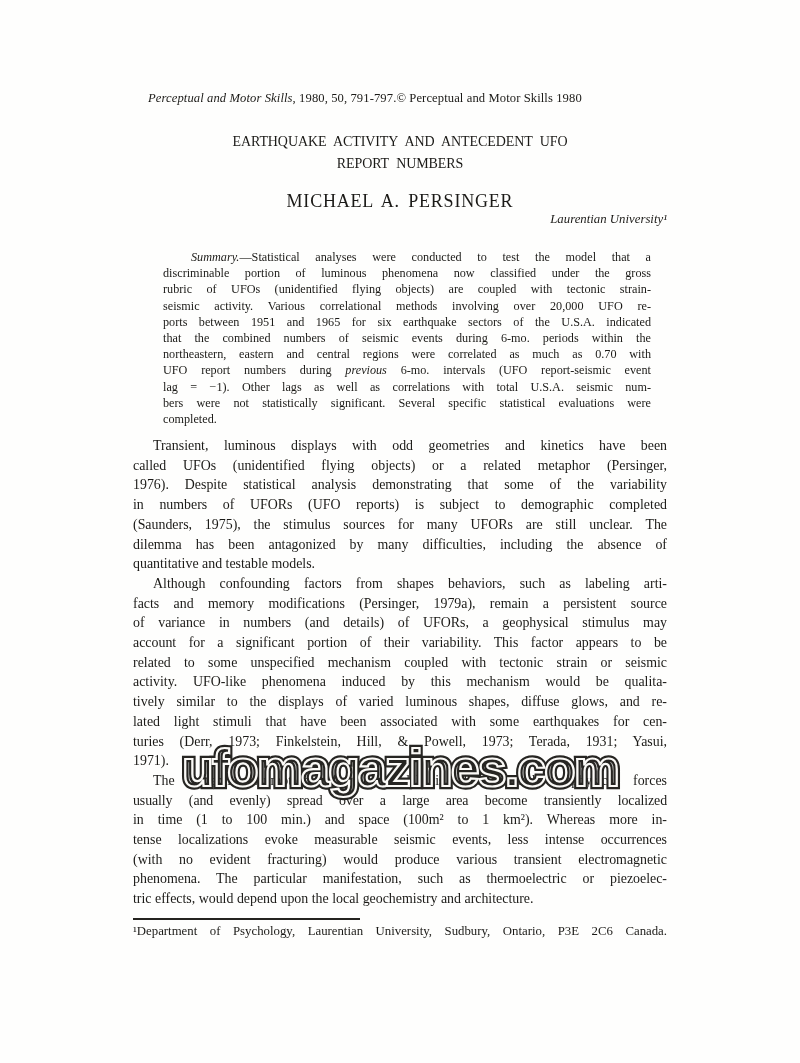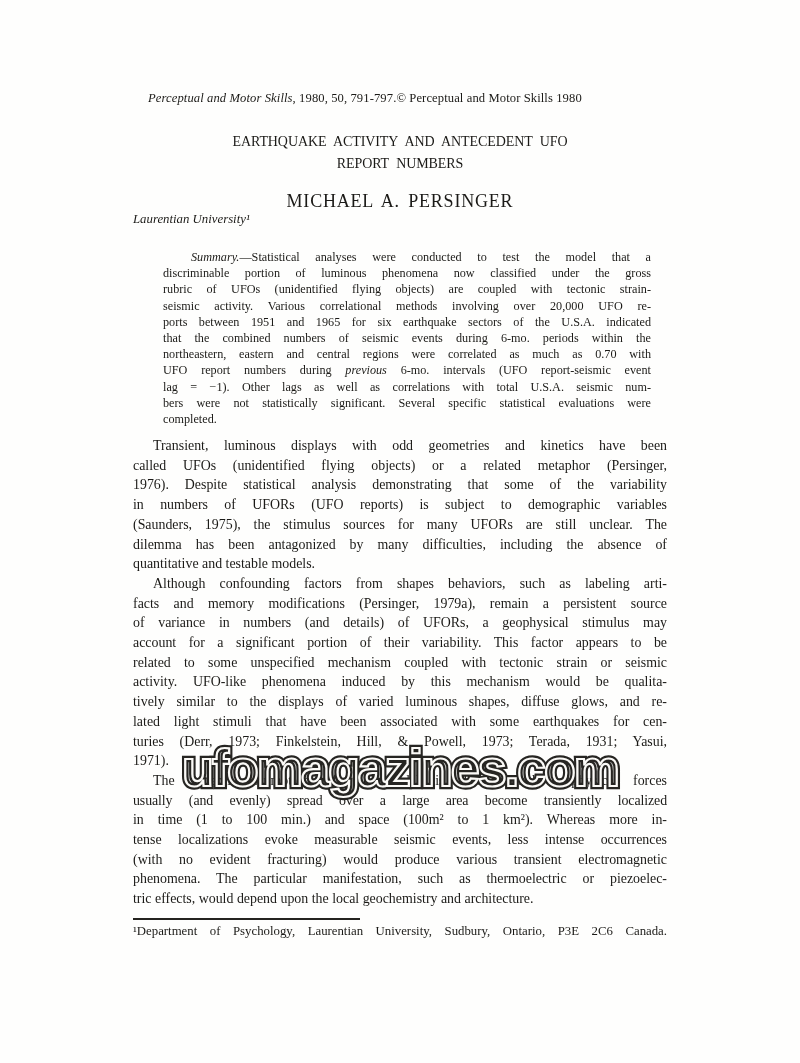--- a/index.html
+++ b/index.html
@@ -31,21 +31,21 @@
   }
   .author {
     position: absolute;
     left: 133px; top: 191px; width: 534px;
     text-align: center;
     font-size: 18px; letter-spacing: 0.8px; word-spacing: 3px;
   }
   .affiliation {
     position: absolute;
     left: 133px; top: 212px; width: 534px;
-    text-align: left;
+    text-align: right;
     font-size: 12.8px; font-style: italic;
   }
   
   .summary {
     position: absolute;
     left: 163px; top: 249px; width: 488px;
     font-size: 12.2px; line-height: 16.2px;
   }
   .summary .tline.first { text-indent: 28px; }
   
@@ -125,21 +125,21 @@
       <div class="tline">lag = −1).  Other lags as well as correlations with total U.S.A. seismic num-</div>
       <div class="tline">bers were not statistically significant.  Several specific statistical evaluations were</div>
       <div class="tline last">completed.</div>
     </div>
 
   <div class="body">
     <div class="par">
         <div class="tline first">Transient, luminous displays with odd geometries and kinetics have been</div>
         <div class="tline">called UFOs (unidentified flying objects) or a related metaphor (Persinger,</div>
         <div class="tline">1976).  Despite statistical analysis demonstrating that some of the variability</div>
-        <div class="tline">in numbers of UFORs (UFO reports) is subject to demographic variables</div>
+        <div class="tline">in numbers of UFORs (UFO reports) is subject to demographic completed</div>
         <div class="tline">(Saunders, 1975), the stimulus sources for many UFORs are still unclear.  The</div>
         <div class="tline">dilemma has been antagonized by many difficulties, including the absence of</div>
         <div class="tline last">quantitative and testable models.</div>
       </div>
     <div class="par">
         <div class="tline first">Although confounding factors from shapes behaviors, such as labeling arti-</div>
         <div class="tline">facts and memory modifications (Persinger, 1979a), remain a persistent source</div>
         <div class="tline">of variance in numbers (and details) of UFORs, a geophysical stimulus may</div>
         <div class="tline">account for a significant portion of their variability.  This factor appears to be</div>
         <div class="tline">related to some unspecified mechanism coupled with tectonic strain or seismic</div>

